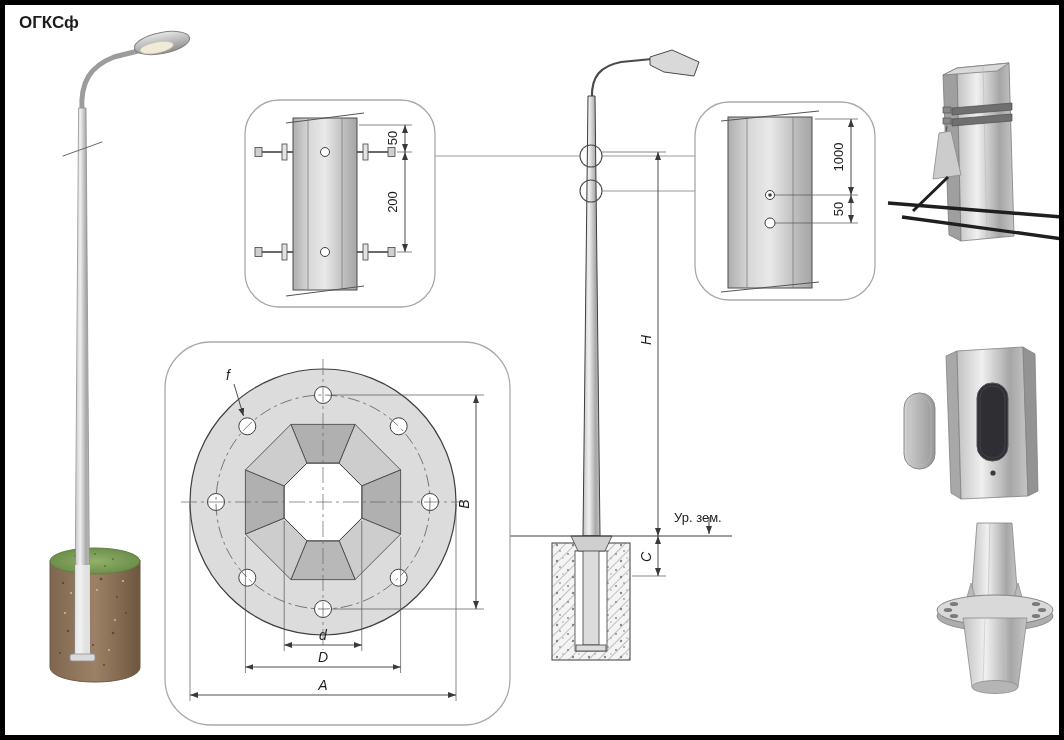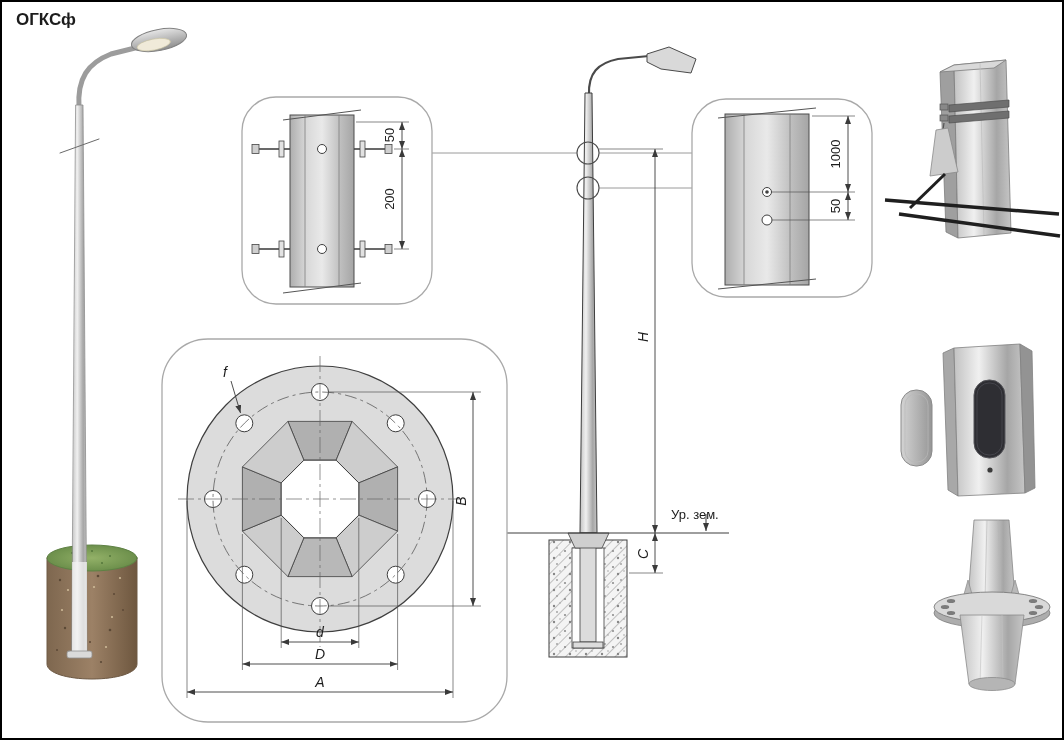--- a/index.html
+++ b/index.html
@@ -1,20 +1,20 @@
 <!DOCTYPE html>
 <html><head>
 <meta charset="utf-8">
 <style>
   html,body{margin:0;padding:0;background:#e8e8e8;}
   .canvas{
     position:relative;
     width:1064px;height:740px;
     background:#ffffff;
-    border:2px solid #000000;
+    border:5px solid #000000;
     box-sizing:border-box;
     overflow:hidden;
     font-family:"Liberation Sans", sans-serif;
   }
   svg{position:absolute;left:0;top:0;}
   svg text{font-family:"Liberation Sans", sans-serif;fill:#1c1c1c;}
   .dim-num{font-size:13px;}
   .dim-letter{font-size:14px;font-style:italic;}
   .title-text{font-size:17px;font-weight:bold;}
   .ground-text{font-size:13px;}

